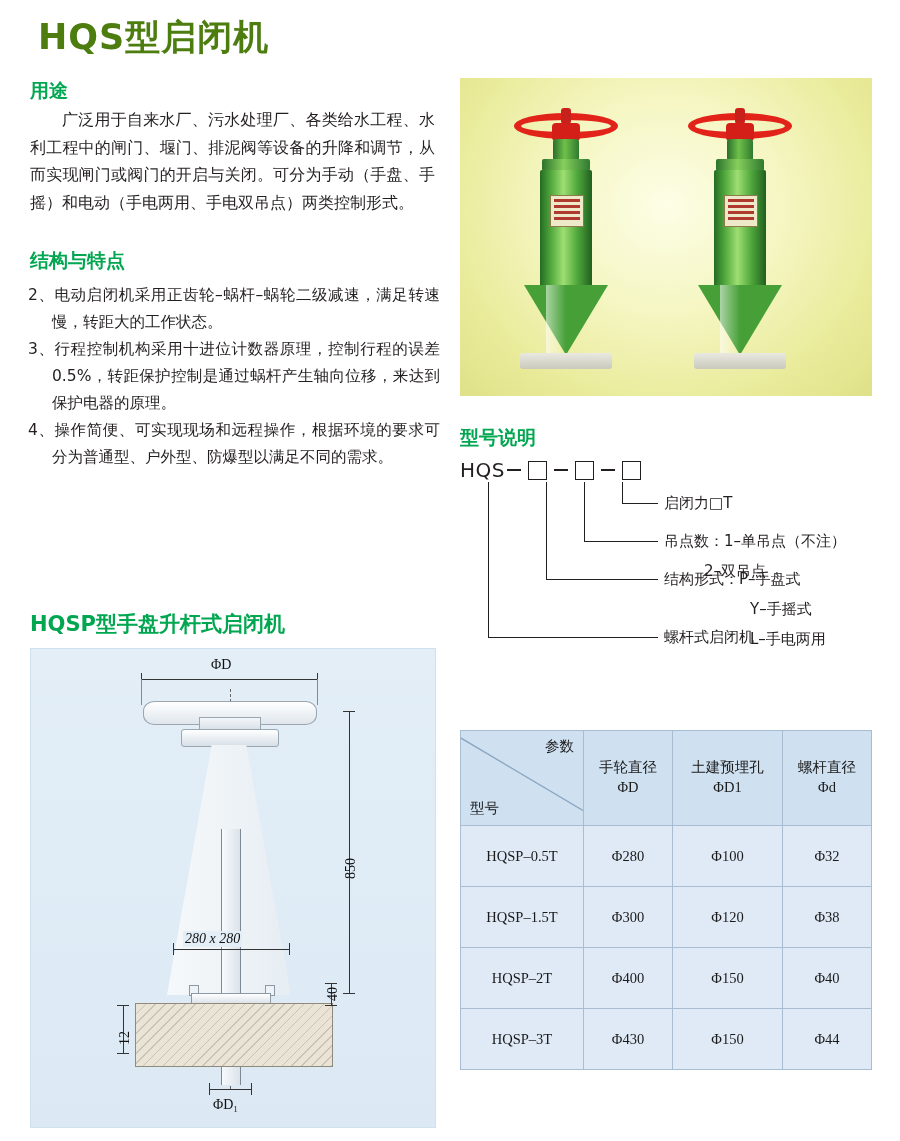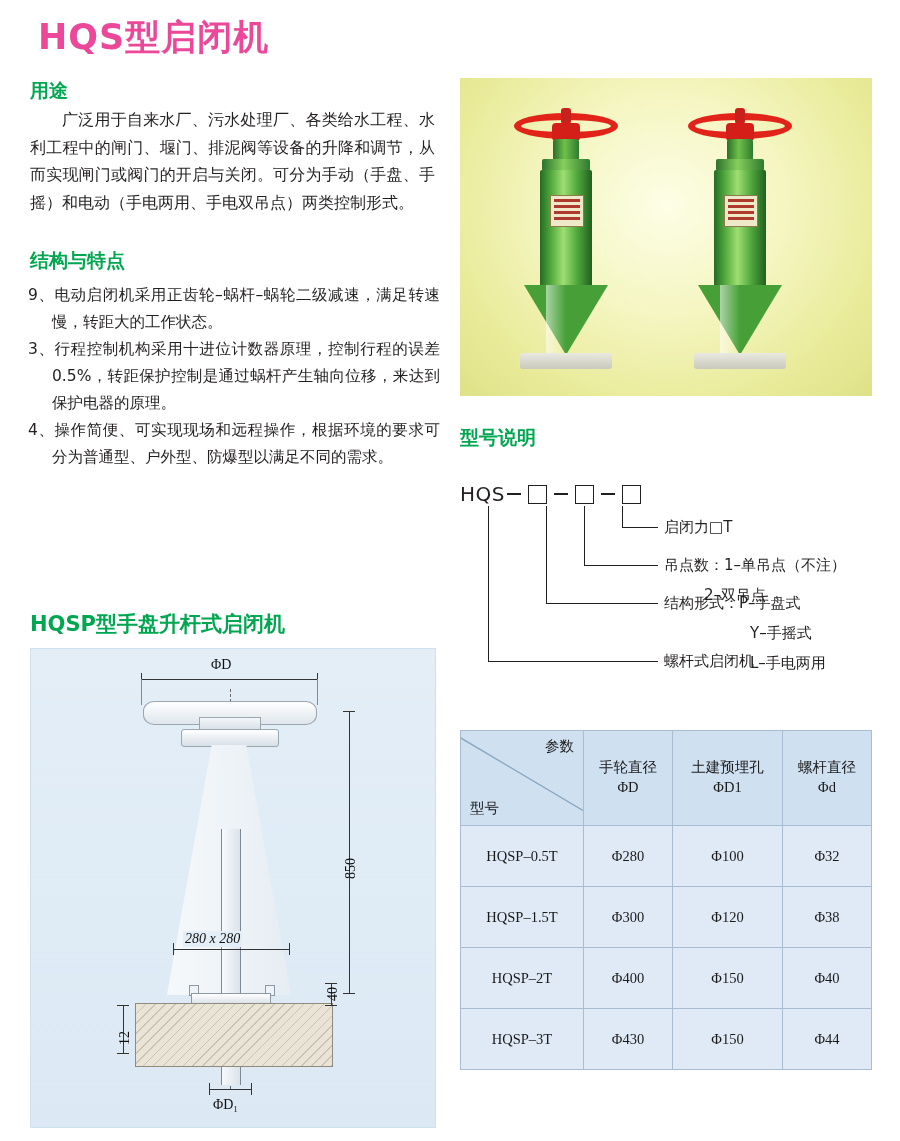--- a/index.html
+++ b/index.html
@@ -16,21 +16,21 @@
     overflow: hidden;
   }
 
   
   .page-title {
     position: absolute;
     left: 38px;
     top: 14px;
     font-size: 35px;
     font-weight: bold;
-    color: #ec4899;
+    color: #4d7c0f;
     letter-spacing: 1px;
     font-family: "DejaVu Sans", sans-serif;
   }
 
   
   .sec-head {
     color: #00a650;
     font-weight: bold;
     font-size: 19px;
     font-family: "DejaVu Sans", sans-serif;
@@ -201,21 +201,20 @@
   
   .model-block {
     position: absolute;
     left: 460px;
     top: 458px;
     width: 420px;
     height: 240px;
     font-family: "DejaVu Sans", sans-serif;
     font-size: 15px;
     color: #231f20;
-    margin-top: 24px;
   }
   .model-code {
     position: absolute;
     left: 0;
     top: 0;
     display: flex;
     align-items: center;
     font-size: 20px;
     letter-spacing: 0.5px;
   }
@@ -408,21 +407,21 @@
 </head>
 <body>
 
 <div class="page-title">HQS型启闭机</div>
 
 <div id="usage-head" class="sec-head">用途</div>
 <div id="usage-text" class="para">广泛用于自来水厂、污水处理厂、各类给水工程、水利工程中的闸门、堰门、排泥阀等设备的升降和调节，从而实现闸门或阀门的开启与关闭。可分为手动（手盘、手摇）和电动（手电两用、手电双吊点）两类控制形式。</div>
 
 <div id="structure-head" class="sec-head">结构与特点</div>
 <div class="num-list">
-  <span class="item">9、电动启闭机采用正齿轮–蜗杆–蜗轮二级减速，满足转速慢，转距大的工作状态。</span>
+  <span class="item">2、电动启闭机采用正齿轮–蜗杆–蜗轮二级减速，满足转速慢，转距大的工作状态。</span>
   <span class="item">3、行程控制机构采用十进位计数器原理，控制行程的误差0.5%，转距保护控制是通过蜗杆产生轴向位移，来达到保护电器的原理。</span>
   <span class="item">4、操作简便、可实现现场和远程操作，根据环境的要求可分为普通型、户外型、防爆型以满足不同的需求。</span>
 </div>
 
 <div class="photo">
   <div class="hoist left">
     <div class="hw-wheel"></div>
     <div class="hw-spoke"></div>
     <div class="hw-neck"></div>
     <div class="hw-collar"></div>

